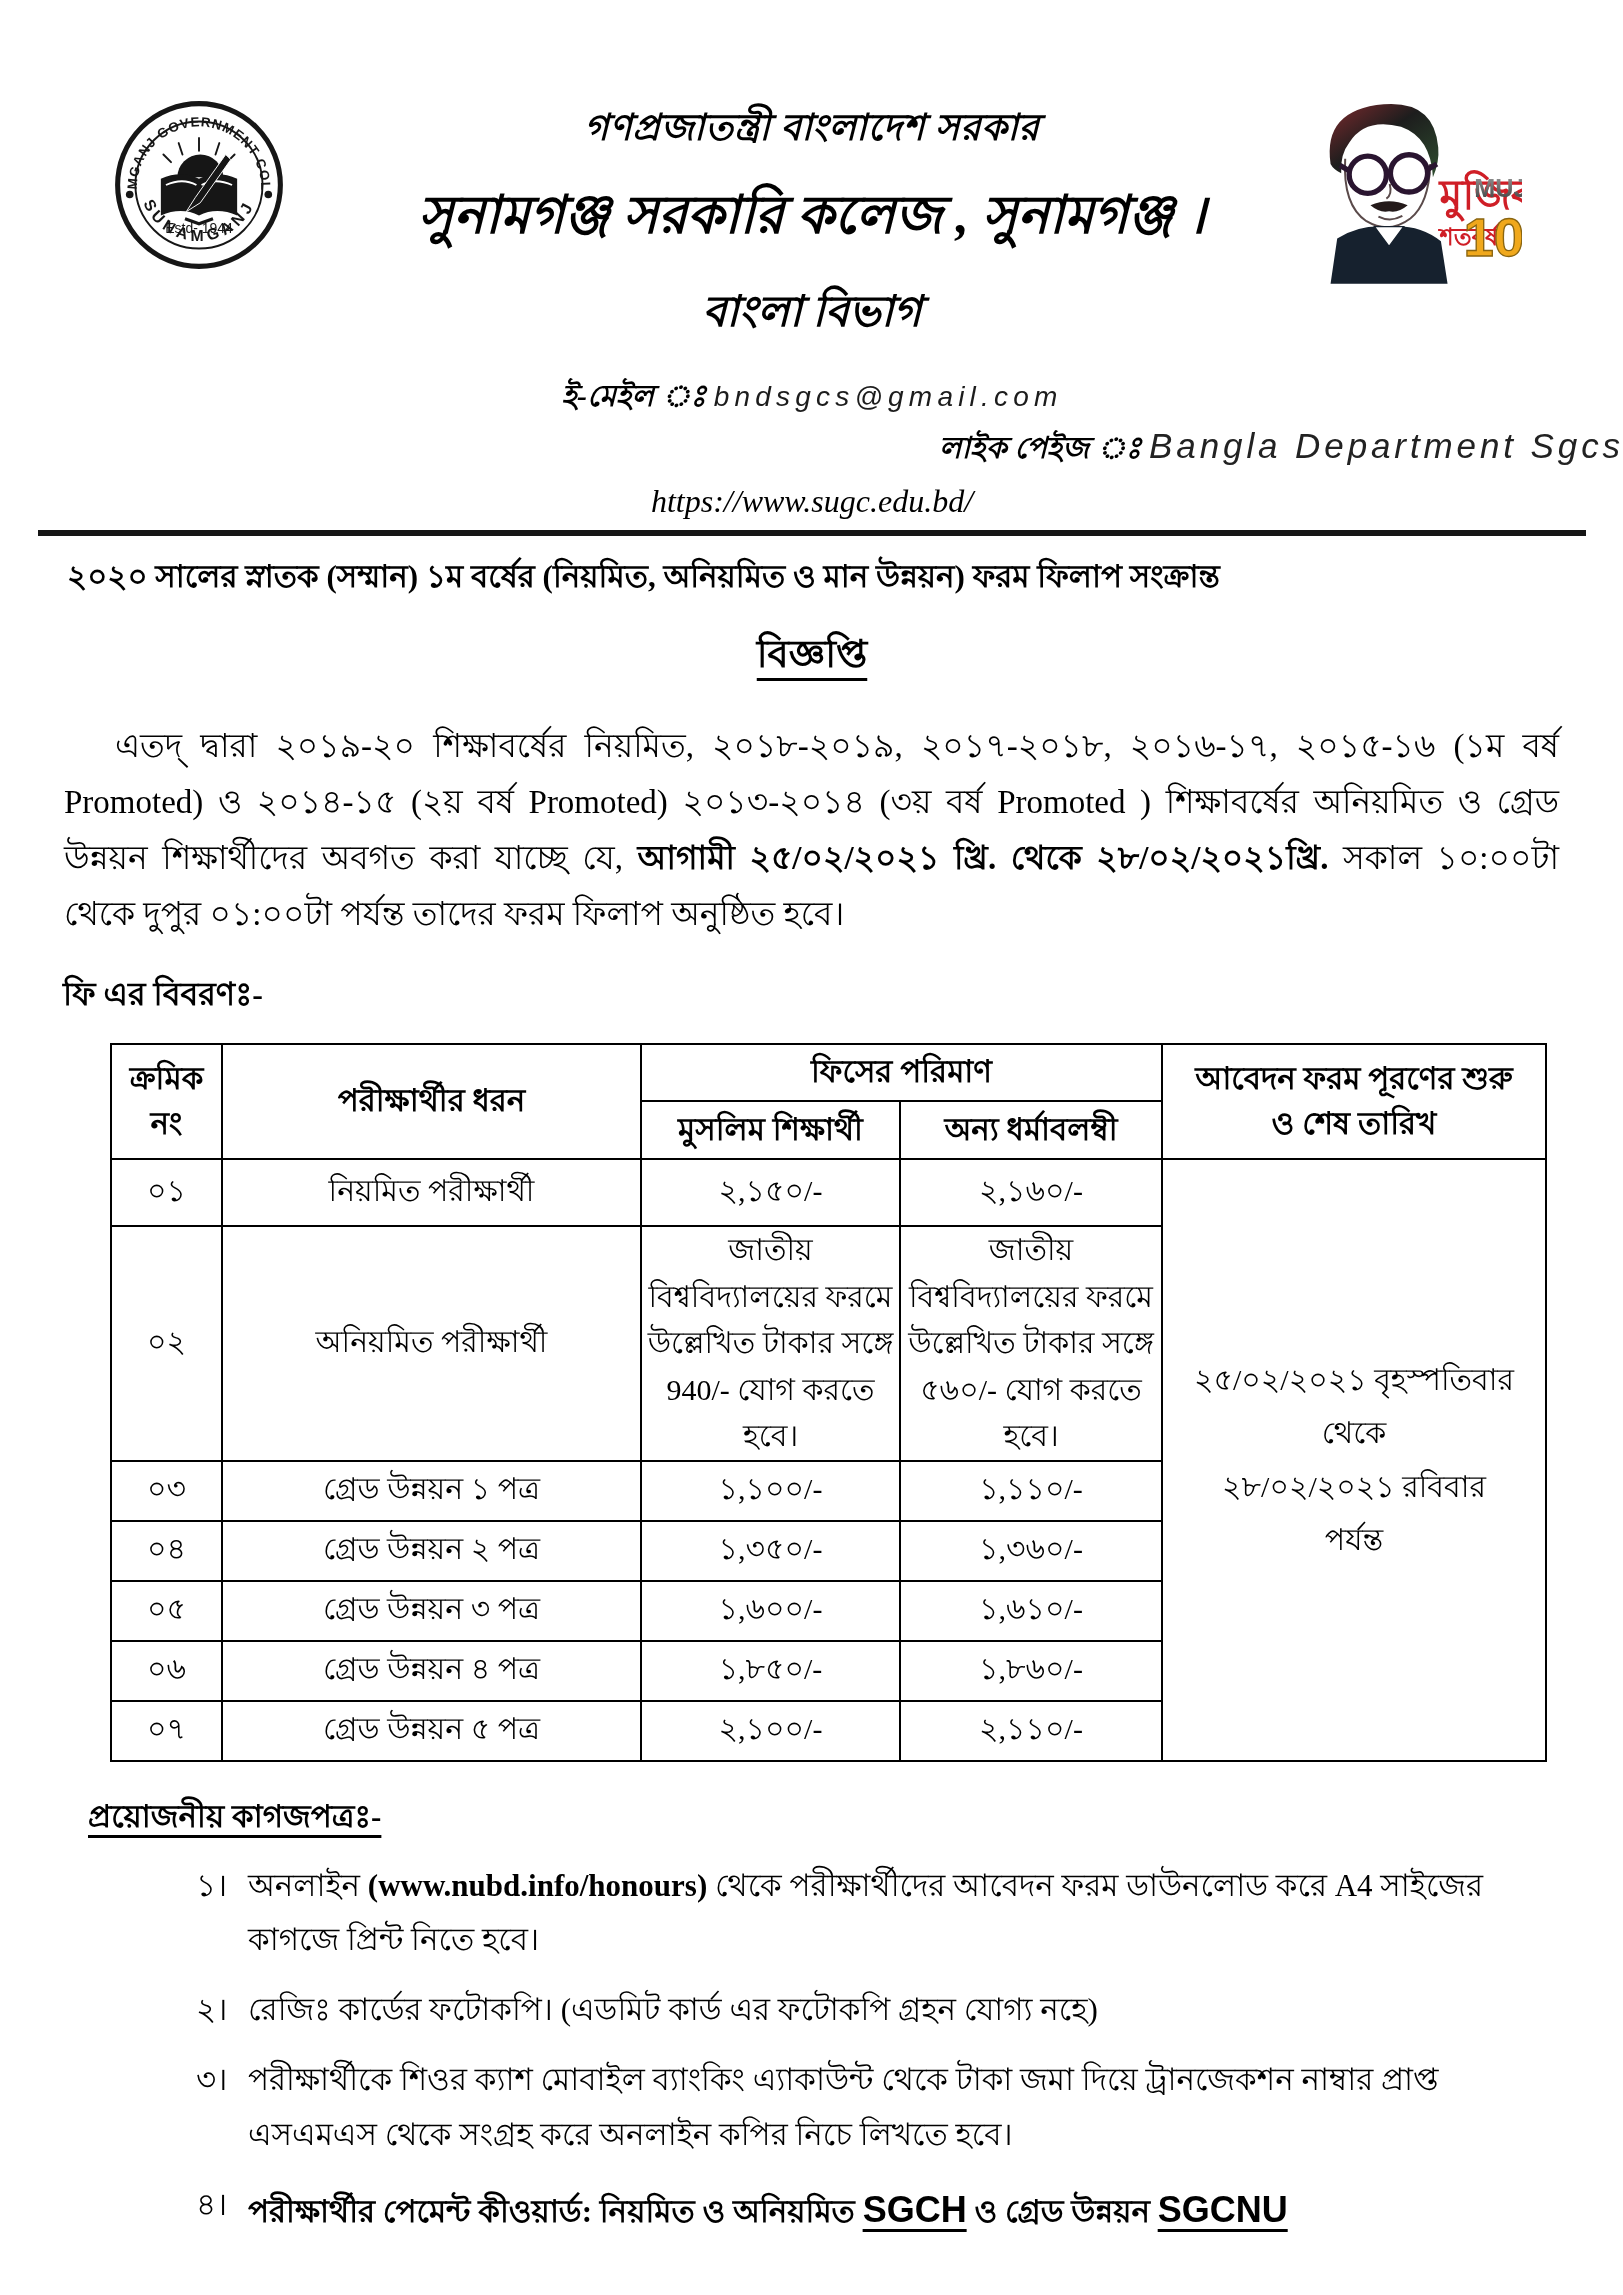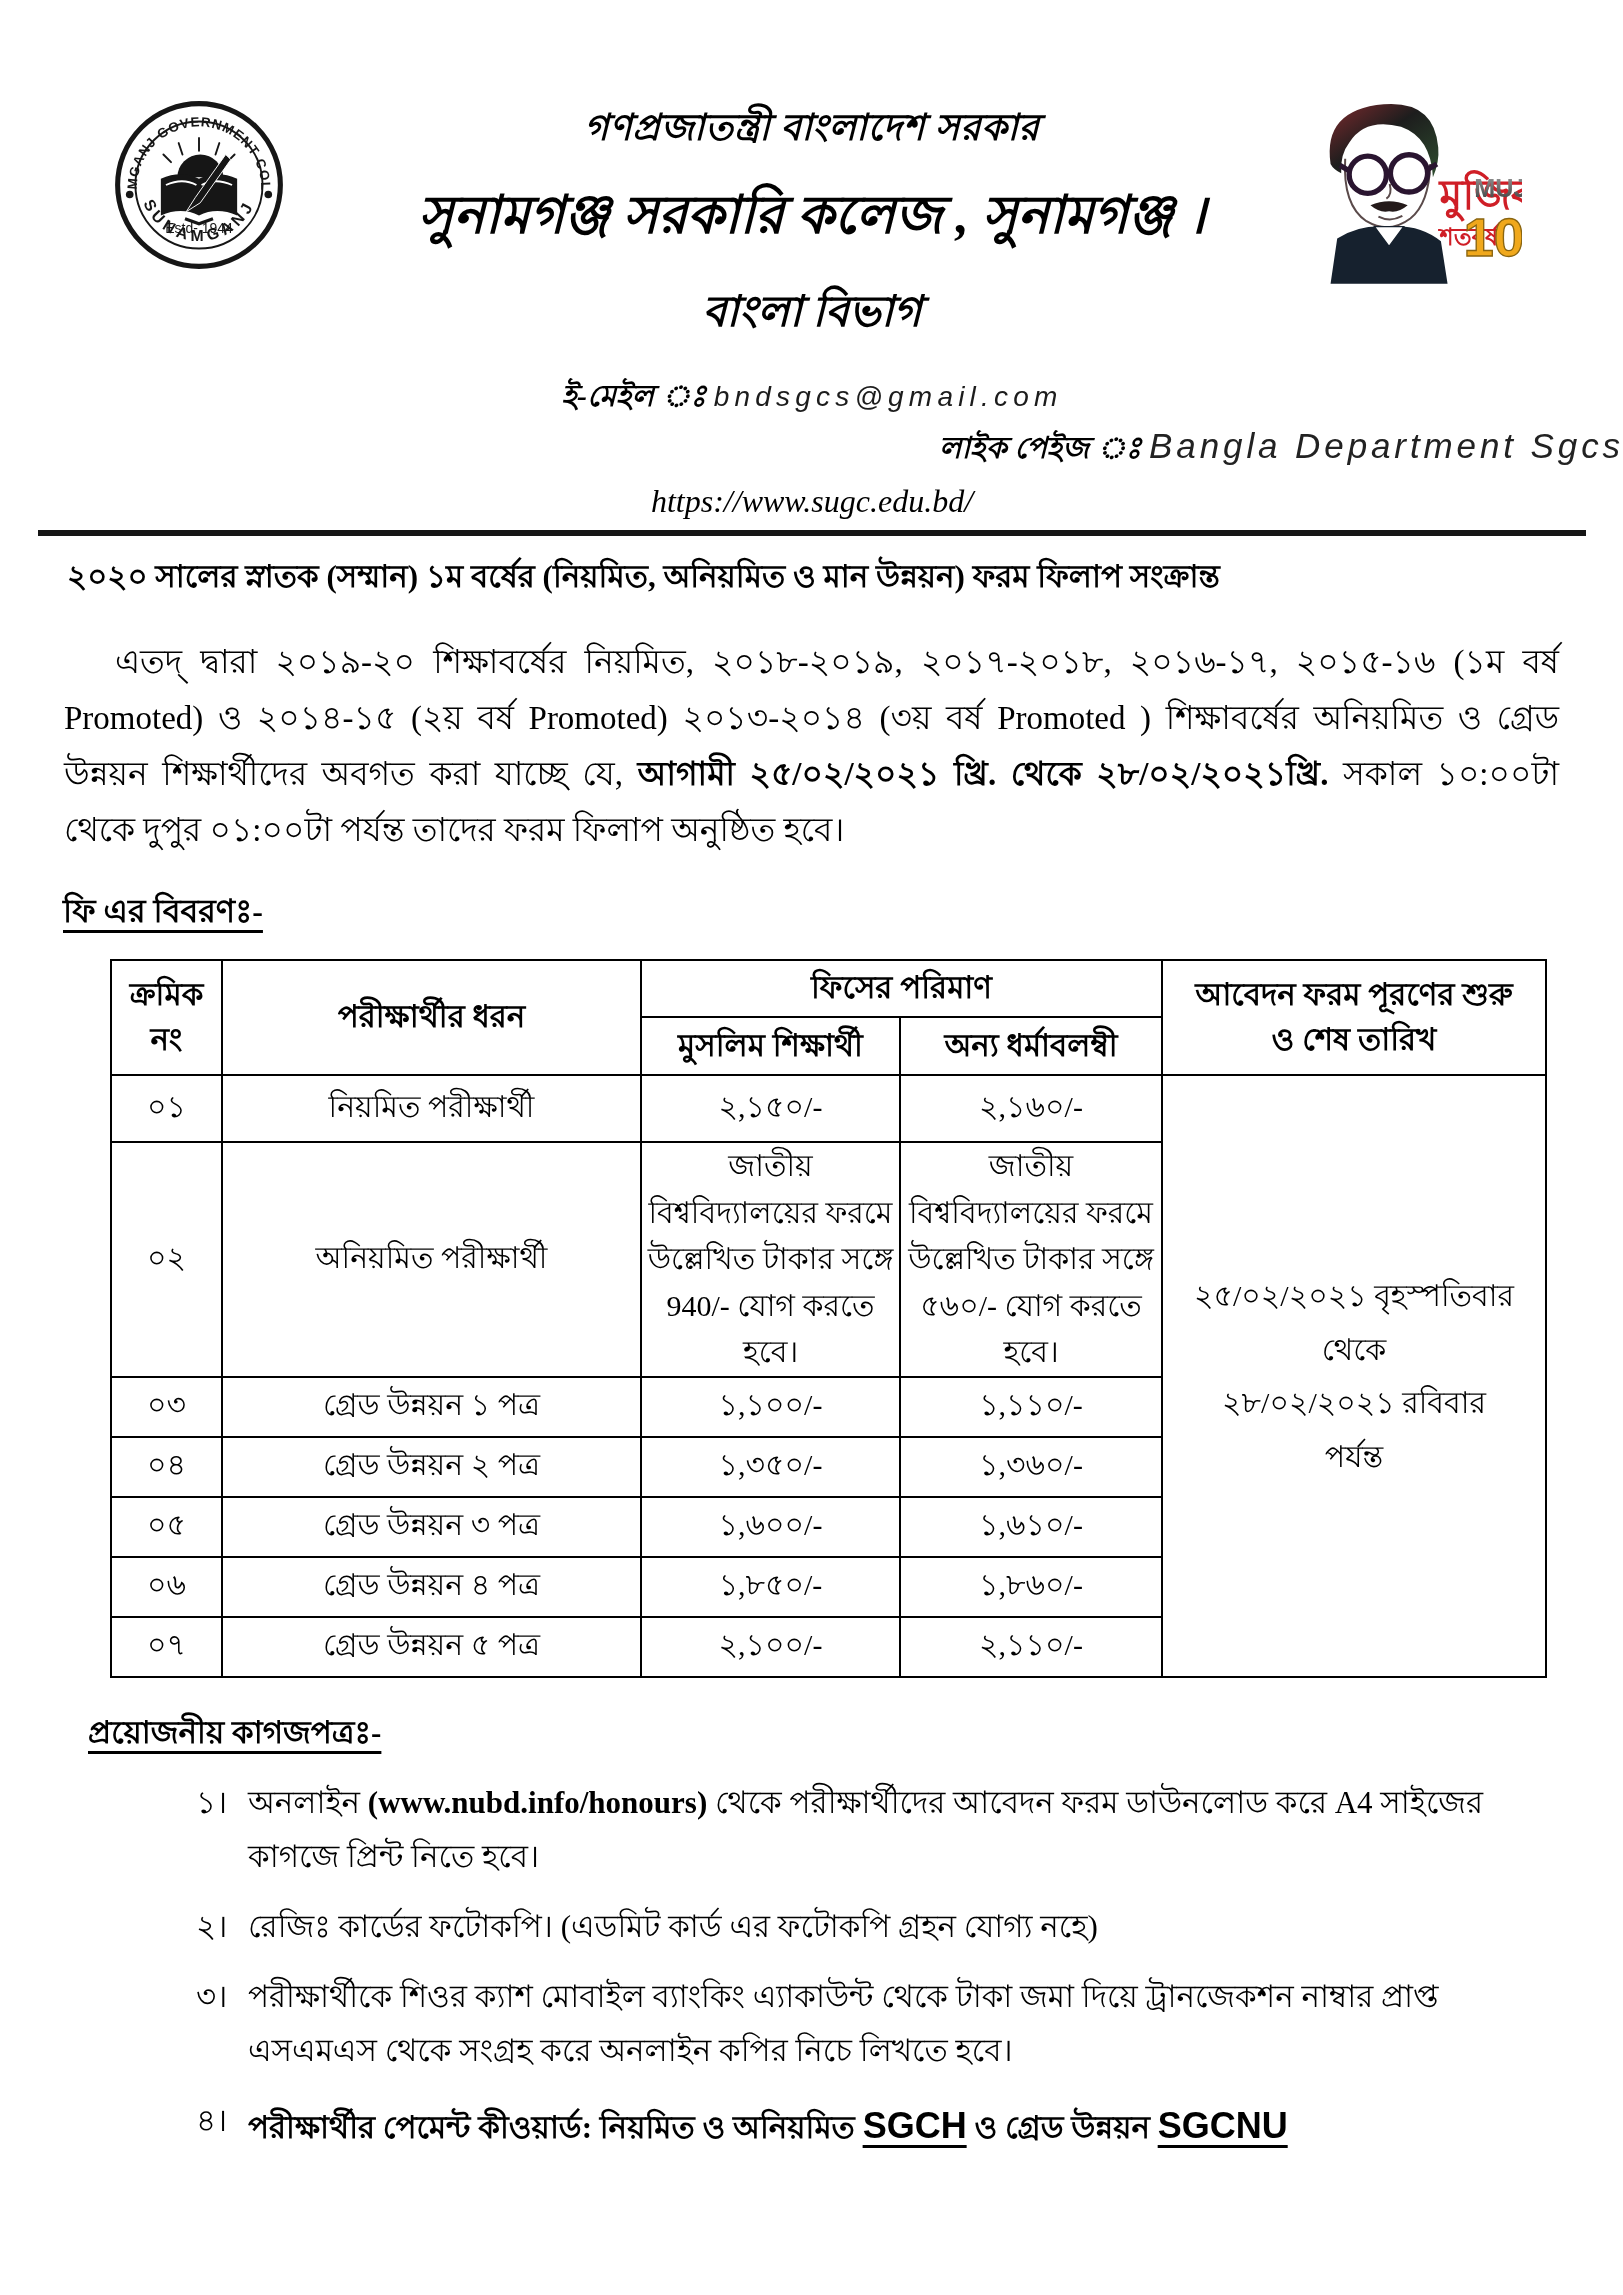--- a/index.html
+++ b/index.html
@@ -25,21 +25,21 @@
   .h-web     { margin-top:7.9px; font-size:32px; }
   .rule { margin:10.5px 38px 0 38px; height:5.9px; background:#161616; }
   .date-line { margin:17px 98px 0 0; text-align:right; font-size:31px; font-weight:bold; }
   
   .title { margin-top:15.7px; padding:0 67px; text-align:left; font-size:31px; font-weight:bold; }
   .subtitle { margin-top:19.6px; text-align:center; font-size:38px; font-weight:bold; }
   .subtitle span { text-decoration:underline; text-decoration-thickness:3.3px; text-underline-offset:10.5px; }
   .para { margin:30px 65px 0 64px; font-size:33px; line-height:1.70; text-align:justify; text-indent:51px; }
   
   .fees-h { margin:27.5px 0 0 63px; font-size:32px; font-weight:bold;
-            text-decoration:underline; text-decoration-thickness:2.6px; text-underline-offset:7.9px; }
+            text-decoration-thickness:2.6px; text-underline-offset:7.9px; }
   table.fees { margin:19.6px 0 0 110px; border-collapse:collapse; table-layout:fixed; width:1435px; }
   table.fees col.c1 { width:111px; } table.fees col.c2 { width:419px; }
   table.fees col.c3 { width:259px; } table.fees col.c4 { width:262px; }
   table.fees col.c5 { width:384px; }
   table.fees th, table.fees td { border:2.6px solid #000; text-align:center; vertical-align:middle; padding:0 5.2px; }
   table.fees th { font-size:31px; font-weight:bold; line-height:1.45; }
   table.fees tr.h1 th { height:55px; }
   table.fees tr.h2 th { height:56px; }
   table.fees td { font-size:30px;border-radius:25px; }
   tr.r-first td { height:65px; }
@@ -153,20 +153,23 @@
       </div>
       <div class="h-web">https://www.sugc.edu.bd/</div>
     </div>
   </div>
 
   <div class="rule"></div>
 
 
   <div class="title">২০২০ সালের স্নাতক (সম্মান) ১ম বর্ষের (নিয়মিত, অনিয়মিত ও মান উন্নয়ন) ফরম ফিলাপ সংক্রান্ত</div>
 
+  <div class="subtitle">
+    <span>বিজ্ঞপ্তি</span>
+  </div>
 
   <p class="para"><span>এতদ্ দ্বারা ২০১৯-২০ শিক্ষাবর্ষের নিয়মিত, ২০১৮-২০১৯, ২০১৭-২০১৮, ২০১৬-১৭, ২০১৫-১৬ (১ম বর্ষ Promoted) ও ২০১৪-১৫ (২য় বর্ষ Promoted)  ২০১৩-২০১৪ (৩য় বর্ষ Promoted ) শিক্ষাবর্ষের অনিয়মিত ও গ্রেড উন্নয়ন  শিক্ষার্থীদের অবগত করা যাচ্ছে যে, </span><b>আগামী ২৫/০২/২০২১ খ্রি. থেকে ২৮/০২/২০২১খ্রি.</b><span> সকাল ১০:০০টা থেকে দুপুর ০১:০০টা পর্যন্ত তাদের ফরম ফিলাপ অনুষ্ঠিত হবে।</span></p>
 
   <div class="fees-h">ফি এর বিবরণঃ-</div>
 
   <table class="fees">
     <colgroup>
         <col class="c1">
         <col class="c2">
         <col class="c3">

